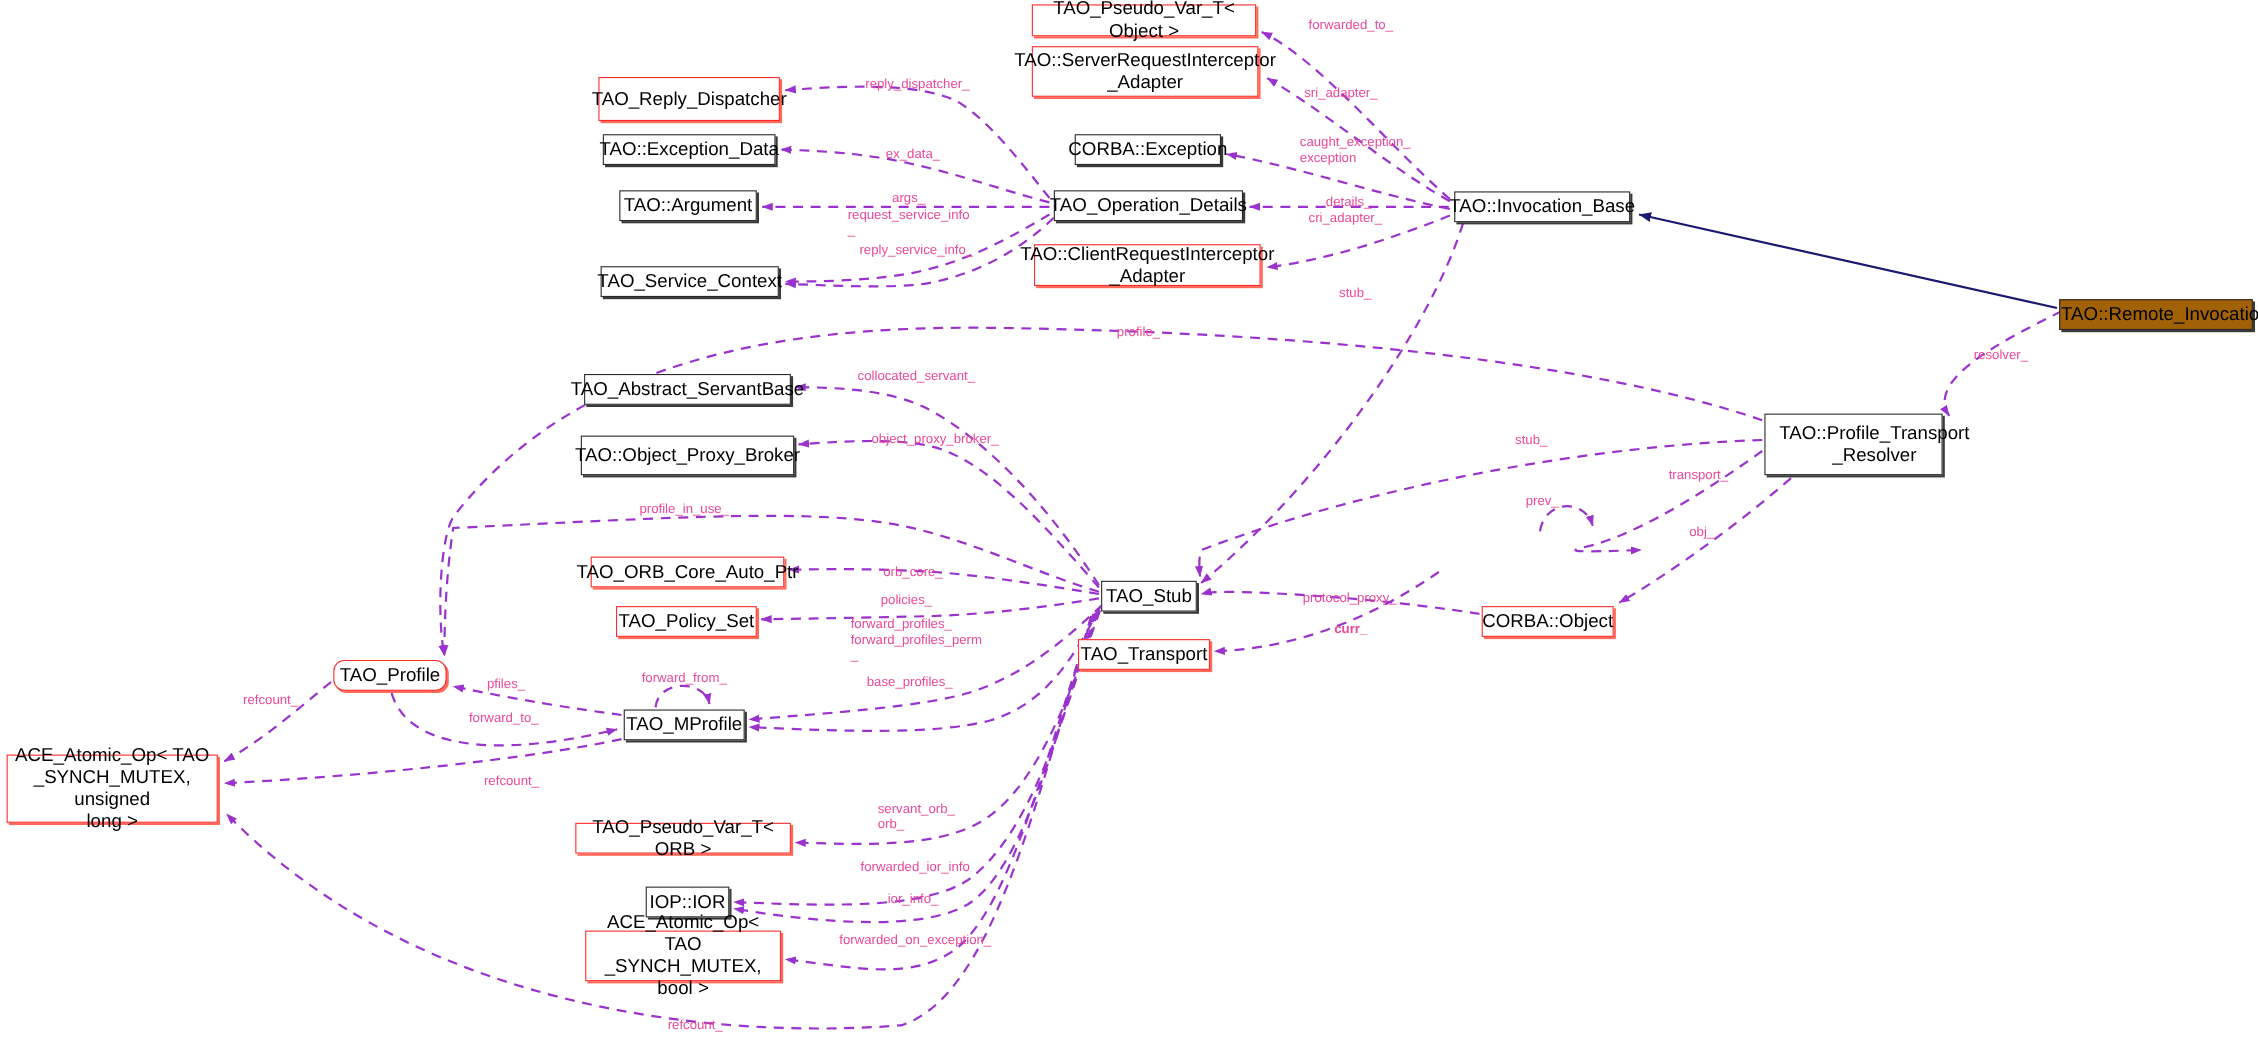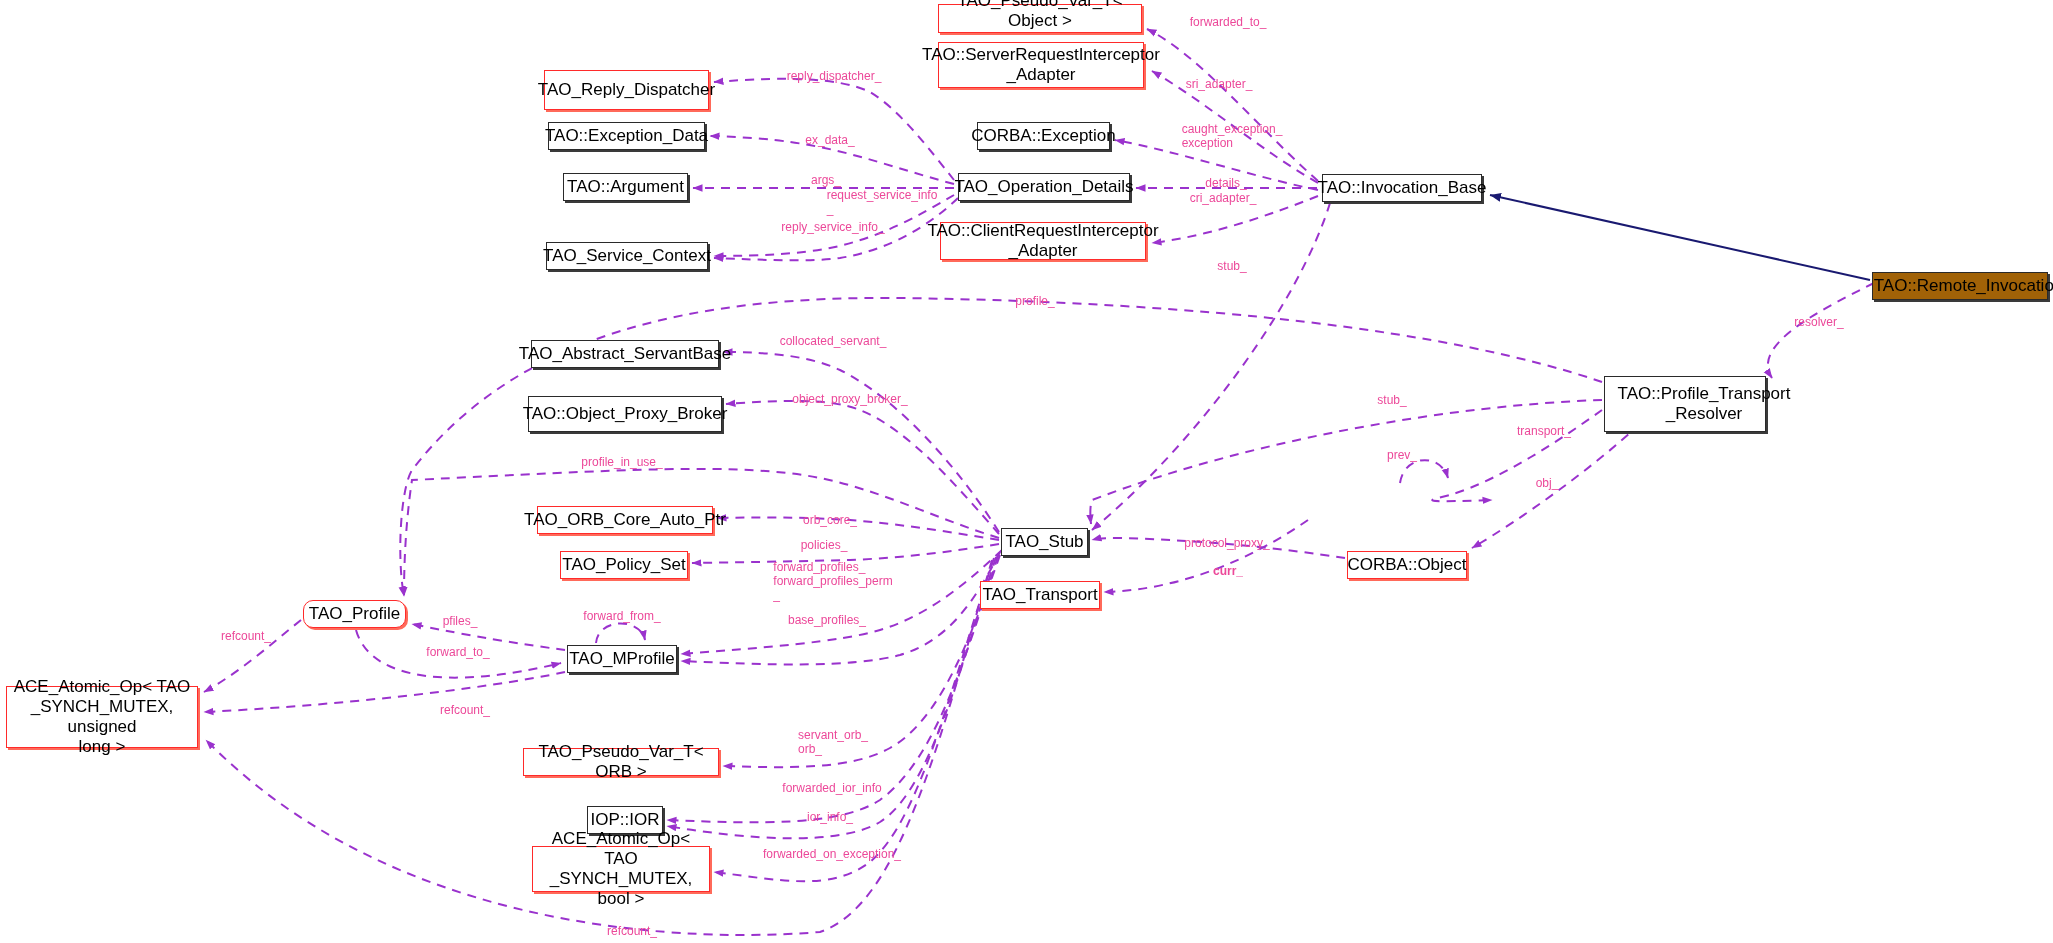--- a/index.html
+++ b/index.html
@@ -129,21 +129,21 @@
       <path d="M301,620 C270,645 240,672 204,692"></path>
 
       <path d="M565,672 C480,690 330,706 204,712"></path>
     </g>
 
     <g id="inheritance-edges" fill="none" stroke="#191970" stroke-width="2" marker-end="url(#arrow-inherit)">
       <path d="M1870,280 L1490,195"></path>
     </g>
   </svg>
 
-  <div class="node red" style="left:938px; top:4px; width:204px; height:29px;align-items:flex-end;">
+  <div class="node red" style="left:938px; top:4px; width:204px; height:29px;">
     <span>TAO_Pseudo_Var_T&lt; Object &gt;</span>
   </div>
 
   <div class="node red" style="left:938px; top:42px; width:206px; height:46px;">
     <span>TAO::ServerRequestInterceptor
 _Adapter</span>
   </div>
 
   <div class="node red" style="left:544px; top:70px; width:165px; height:40px;">
     <span>TAO_Reply_Dispatcher</span>
@@ -244,21 +244,21 @@
   </div>
 
   <div class="edge-label" style="left:1228px; top:23px;"><span>forwarded_to_</span></div>
   <div class="edge-label" style="left:834px; top:77px;"><span>reply_dispatcher_</span></div>
   <div class="edge-label" style="left:1219px; top:85px;"><span>sri_adapter_</span></div>
   <div class="edge-label" style="left:1232px; top:137px;"><span>caught_exception_
 exception</span></div>
   <div class="edge-label" style="left:830px; top:141px;"><span>ex_data_</span></div>
   <div class="edge-label" style="left:826px; top:181px;"><span>args_</span></div>
   <div class="edge-label" style="left:1226px; top:184px;"><span>details_</span></div>
-  <div class="edge-label" style="left:882px; top:203px;"><span>request_service_info
+  <div class="edge-label" style="left:826px; top:203px;"><span>request_service_info
 _</span></div>
   <div class="edge-label" style="left:1223px; top:199px;"><span>cri_adapter_</span></div>
   <div class="edge-label" style="left:833px; top:228px;"><span>reply_service_info_</span></div>
   <div class="edge-label" style="left:1232px; top:267px;"><span>stub_</span></div>
   <div class="edge-label" style="left:1035px; top:302px;"><span>profile_</span></div>
   <div class="edge-label" style="left:1819px; top:323px;"><span>resolver_</span></div>
   <div class="edge-label" style="left:833px; top:342px;"><span>collocated_servant_</span></div>
   <div class="edge-label" style="left:833px; top:400px;margin-left:17px;"><span>object_proxy_broker_</span></div>
   <div class="edge-label" style="left:1392px; top:401px;"><span>stub_</span></div>
   <div class="edge-label" style="left:1544px; top:432px;"><span>transport_</span></div>

